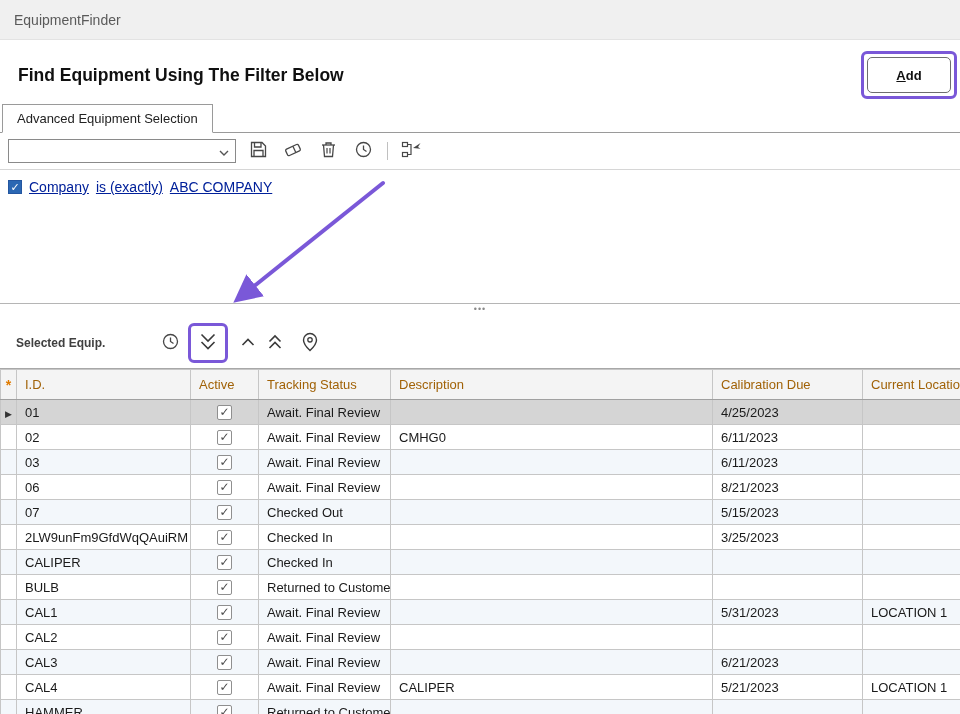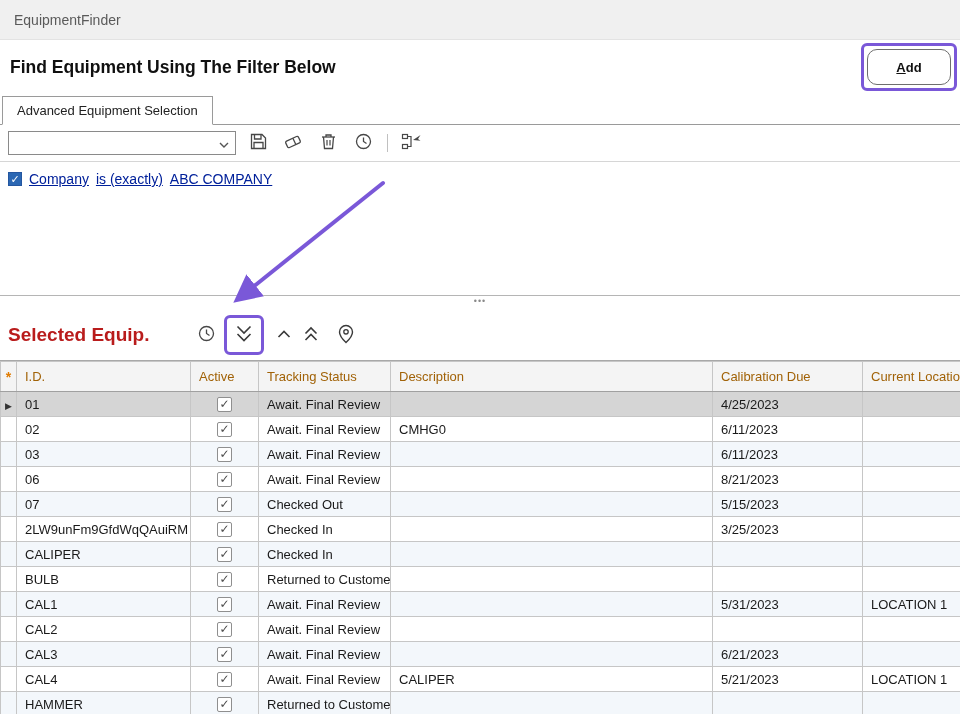--- a/index.html
+++ b/index.html
@@ -13,23 +13,23 @@
   body{
     width:960px;height:714px;position:relative;overflow:hidden;
     background:#fff;color:#1a1a1a;
     font-family:"Liberation Sans","DejaVu Sans",sans-serif;font-size:13px;
   }
   
   .titlebar{height:40px;background:#f0f0f0;display:flex;align-items:center;padding-left:14px;
     color:#5a5a5a;font-size:14px;border-bottom:1px solid #e3e3e3;}
   
   .page-header{position:relative;height:55px;background:#fff;}
-  .page-header h1{margin:0;font-size:17.5px;font-weight:bold;line-height:55px;padding-left:10px;color:#101010;}
+  .page-header h1{margin:8px;font-size:17.5px;font-weight:bold;line-height:55px;padding-left:10px;color:#101010;}
   .add-highlight{position:absolute;right:3px;top:3px;border:3px solid var(--accent);border-radius:6px;padding:3px;background:#fff;}
-  .add-btn{width:84px;height:36px;background:#fff;border:1px solid #6e6e6e;border-radius:10px;
+  .add-btn{width:84px;height:36px;background:#fff;border:1px solid #6e6e6e;border-radius:5px;
     font-family:inherit;font-size:13px;font-weight:bold;color:#111;cursor:pointer;}
   
   .tabstrip{display:flex;border-bottom:1px solid #9a9a9a;padding-left:2px;height:30px;align-items:flex-end;}
   .tab{padding:0 14px;line-height:27px;height:29px;border:1px solid #9a9a9a;border-bottom:1px solid #fff;
     margin-bottom:-1px;background:#fff;color:#222;cursor:pointer;text-align:center;}
   
   .filter-panel{border-bottom:1px solid #b5b5b5;}
   .filter-toolbar{height:37px;display:flex;align-items:center;padding:0 8px;border-bottom:1px solid #d6d6d6;gap:9px;}
   .combo{width:228px;height:24px;border:1px solid #8a8a8a;background:#fff;display:flex;align-items:center;
     justify-content:space-between;padding:0 6px;cursor:pointer;}
@@ -40,21 +40,21 @@
   .conditions{padding:9px 8px;height:133px;background:#fff;}
   .condition-row{display:flex;align-items:center;gap:7px;font-size:14px;}
   .cb-filter{width:14px;height:14px;background:#2b67b3;border:1px solid #2456a0;color:#fff;font-size:11px;
     line-height:13px;text-align:center;display:inline-block;cursor:pointer;}
   .cond-link{color:var(--link);text-decoration:underline;cursor:pointer;}
   .add-condition{color:var(--link);margin-top:10px;font-size:14px;cursor:pointer;}
   
   .splitter{height:14px;text-align:center;color:#8a8a8a;font-size:9px;letter-spacing:1px;line-height:11px;cursor:row-resize;}
   
   .results-header{display:flex;align-items:center;height:50px;padding-left:8px;background:#fff;}
-  .results-header h2{margin:0;font-size:19px;font-weight:bold;color:#b91c1c;}
+  .results-header h2{margin:8px;font-size:12px;font-weight:bold;color:#404040;}
   .rh-clock{margin-left:44px;}
   .chev-highlight{margin-left:5px;border:3px solid var(--accent);border-radius:6px;padding:2px;background:#fff;}
   .chev-highlight .tb{width:30px;height:30px;}
   .rh-up{margin-left:7px;}
   .rh-dup{margin-left:1px;}
   .rh-pin{margin-left:9px;}
   
   .grid-wrap{width:960px;overflow:hidden;border-top:1px solid #a8a8a8;}
   table{border-collapse:collapse;table-layout:fixed;width:982px;}
   th,td{border:1px solid #c6c6c6;white-space:nowrap;overflow:hidden;padding:0 8px;}

